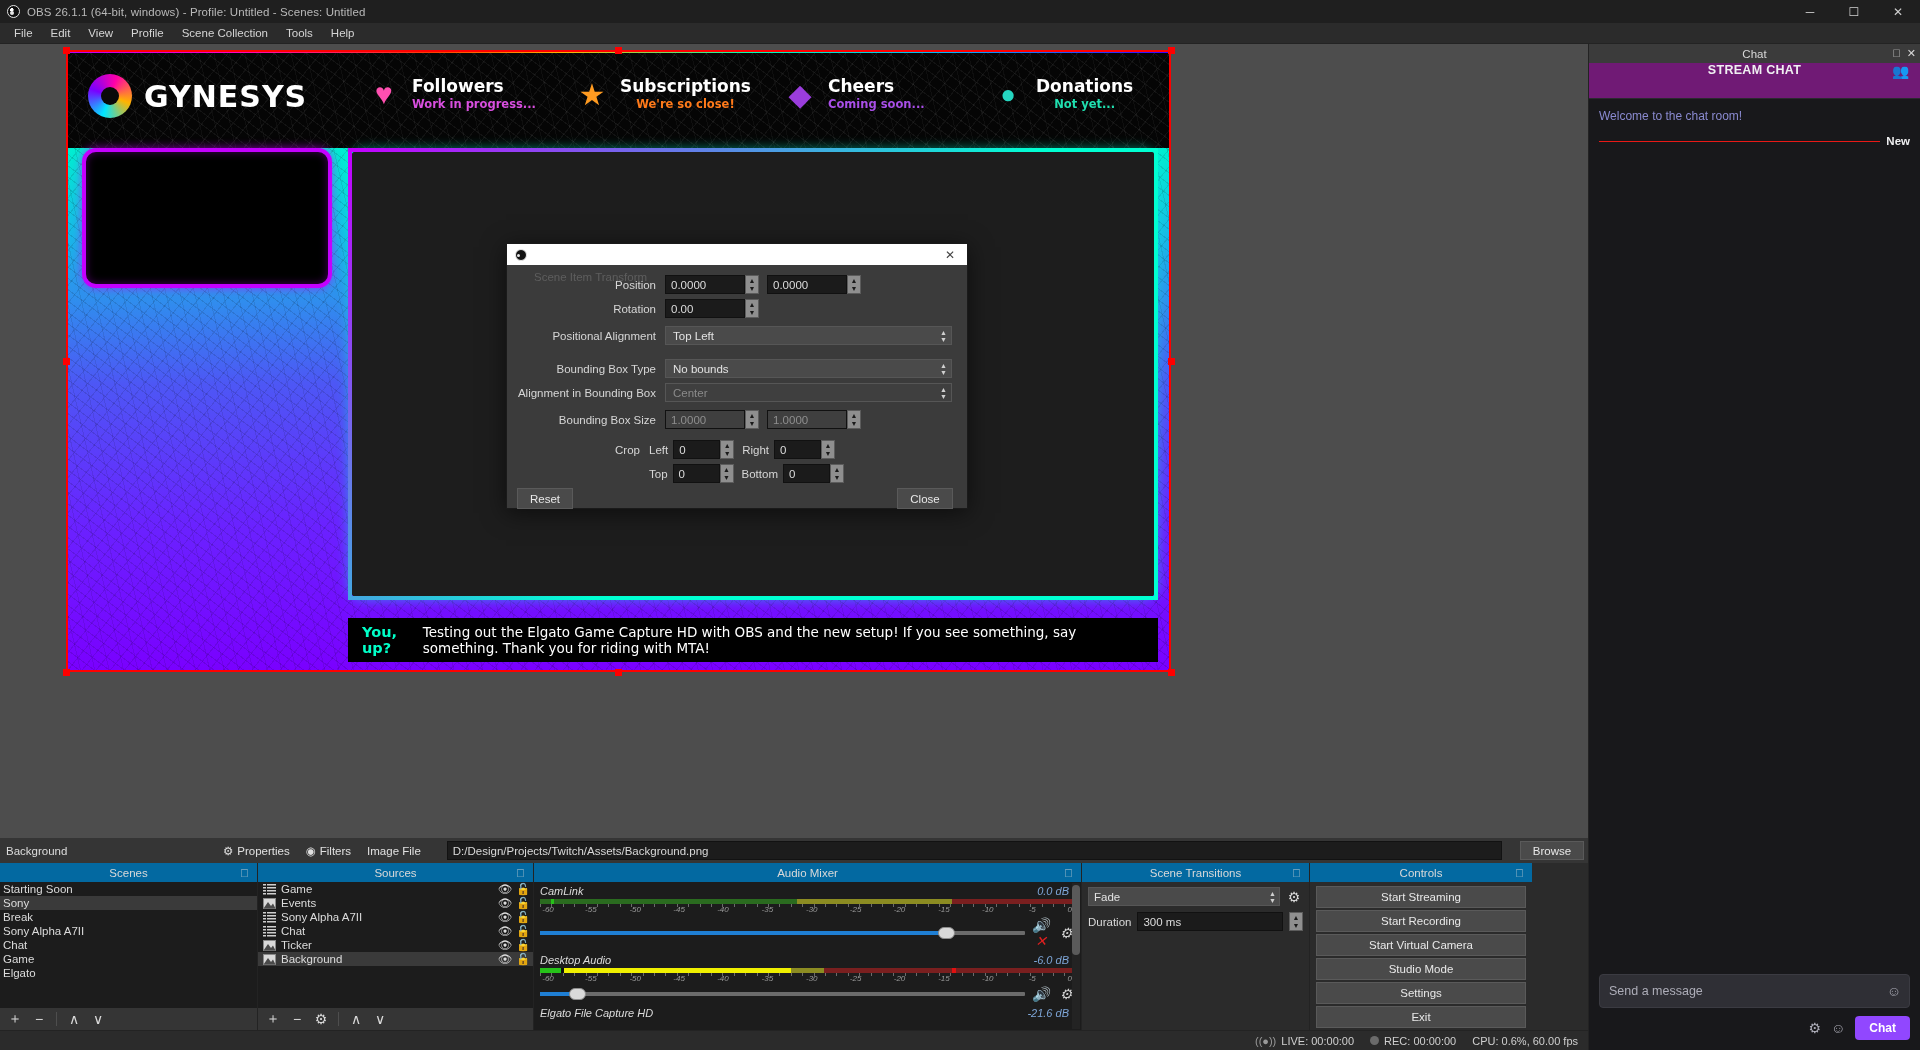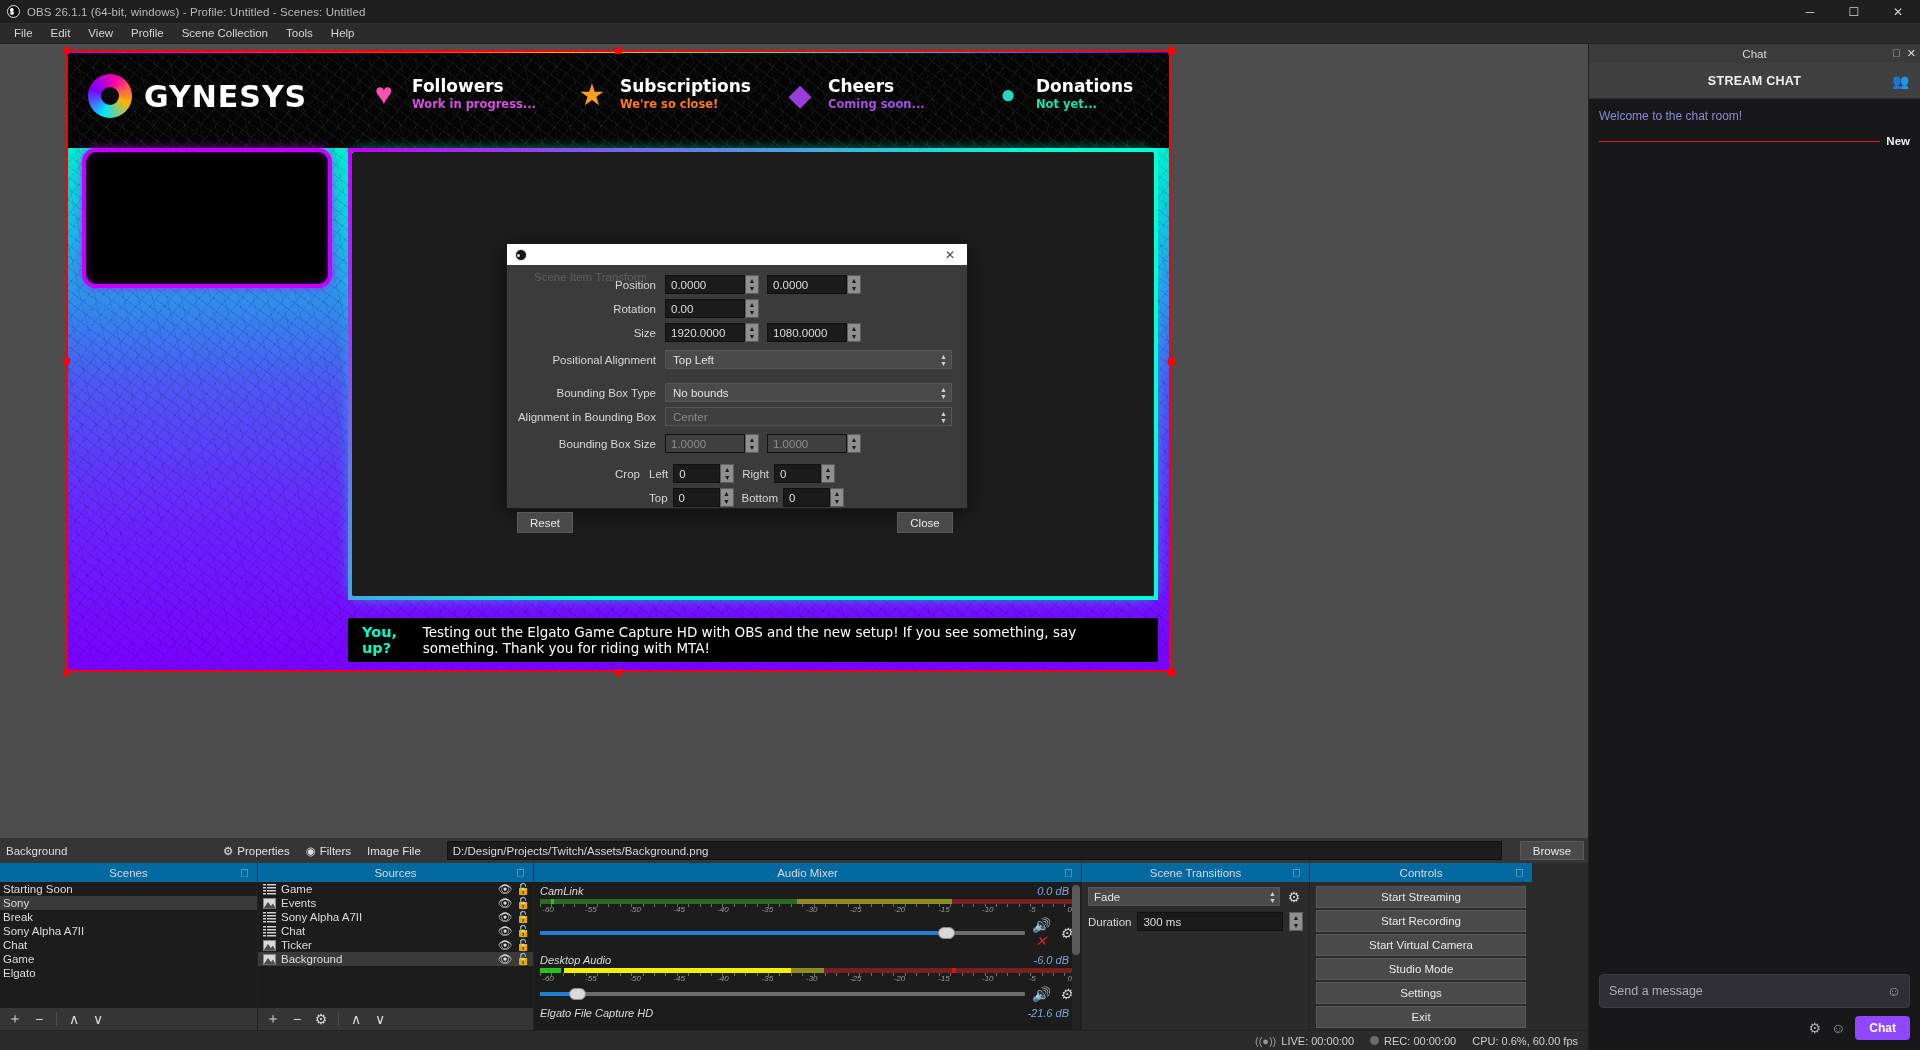--- a/index.html
+++ b/index.html
@@ -108,21 +108,21 @@
     content: ""; position: absolute; width: 18px; height: 18px; border-radius: 50%;
     background: #0a0a0a;
   }
   .brand-text {
     font-size: 30px; font-weight: bold; color: #fff; letter-spacing: 1px;
     font-family: "DejaVu Sans", sans-serif;
   }
   .stat-group { position: absolute; top: 26px; display: flex; align-items: center; gap: 10px; }
   .stat-icon { width: 36px; height: 36px; display: flex; align-items: center; justify-content: center; font-size: 30px; }
   .stat-title { font-size: 17px; font-weight: bold; color: #fff; line-height: 1.15; font-family: "DejaVu Sans", sans-serif; }
-  .stat-sub { font-size: 11.5px; font-weight: bold; line-height: 1.25; font-family: "DejaVu Sans", sans-serif; }
+  .stat-sub { font-size: 11.5px; font-weight: bold; line-height: 1.25; font-family: "DejaVu Sans", sans-serif; text-align: center; }
 
   .cam-frame {
     position: absolute; left: 16px; top: 98px; width: 250px; height: 140px;
     border: 4px solid #c400ff; border-radius: 14px; background: #000;
     box-shadow: 0 0 10px rgba(196,0,255,0.65), inset 0 0 8px rgba(196,0,255,0.35);
   }
   .game-frame {
     position: absolute; left: 282px; top: 98px; right: 13px; height: 452px;
     border: 4px solid; border-radius: 16px;
     border-image: linear-gradient(135deg, #c400ff, #00ffd2 55%, #00ffd2) 1;
@@ -260,21 +260,21 @@
   .chatpanel {
     width: 332px; flex: 0 0 332px; background: #2b2b2b; display: flex; flex-direction: column;
     border-left: 1px solid #232323;
   }
   .chat-dock-title {
     height: 19px; background: #3b3b3b; display: flex; align-items: center; justify-content: center;
     font-size: 11.5px; color: #d9d9d9; position: relative; flex: 0 0 19px;
   }
   .chat-dock-btns { position: absolute; right: 4px; top: 3px; display: flex; gap: 7px; font-size: 11px; }
   .chat-head {
-    height: 36px; background: #404040; display: flex; align-items: center; justify-content: center;
+    height: 36px; background: #701a75; display: flex; align-items: flex-start; justify-content: center;
     position: relative; flex: 0 0 36px; border-bottom: 1px solid #2a2a2e;
   }
   .chat-head-title { font-size: 12.5px; font-weight: bold; color: #efeff1; letter-spacing: 0.3px; }
   .chat-body { flex: 1 1 auto; background: #18181b; padding: 10px 10px 0 10px; position: relative; }
   .chat-welcome { font-size: 12px; color: #8a8ad0; }
   .chat-divider-row { display: flex; align-items: center; margin-top: 12px; gap: 6px; }
   .chat-divider { flex: 1 1 auto; height: 1px; background: #e91916; }
   .chat-new { font-size: 11.5px; color: #efeff1; font-weight: bold; }
   .chat-input-wrap { background: #18181b; padding: 6px 10px 4px 10px; }
   .chat-input {
@@ -805,33 +805,20 @@
 
       <div class="frow">
         <div class="flabel">Rotation</div>
         <div class="fspin">0.00</div>
         <div class="arrows">
             <span>▲</span>
             <span>▼</span>
           </div>
       </div>
 
-      <div class="frow">
-        <div class="flabel">Size</div>
-        <div class="fspin">1920.0000</div>
-        <div class="arrows">
-            <span>▲</span>
-            <span>▼</span>
-          </div>
-        <div class="fspin">1080.0000</div>
-        <div class="arrows">
-            <span>▲</span>
-            <span>▼</span>
-          </div>
-      </div>
 
       <div class="frow" style="margin-top:3px;">
         <div class="flabel">Positional Alignment</div>
         <div class="fcombo">
           <span>Top Left</span>
           <span class="combo-arrows">▲<br>▼</span>
         </div>
       </div>
 
       <div class="frow" style="margin-top:9px;">

